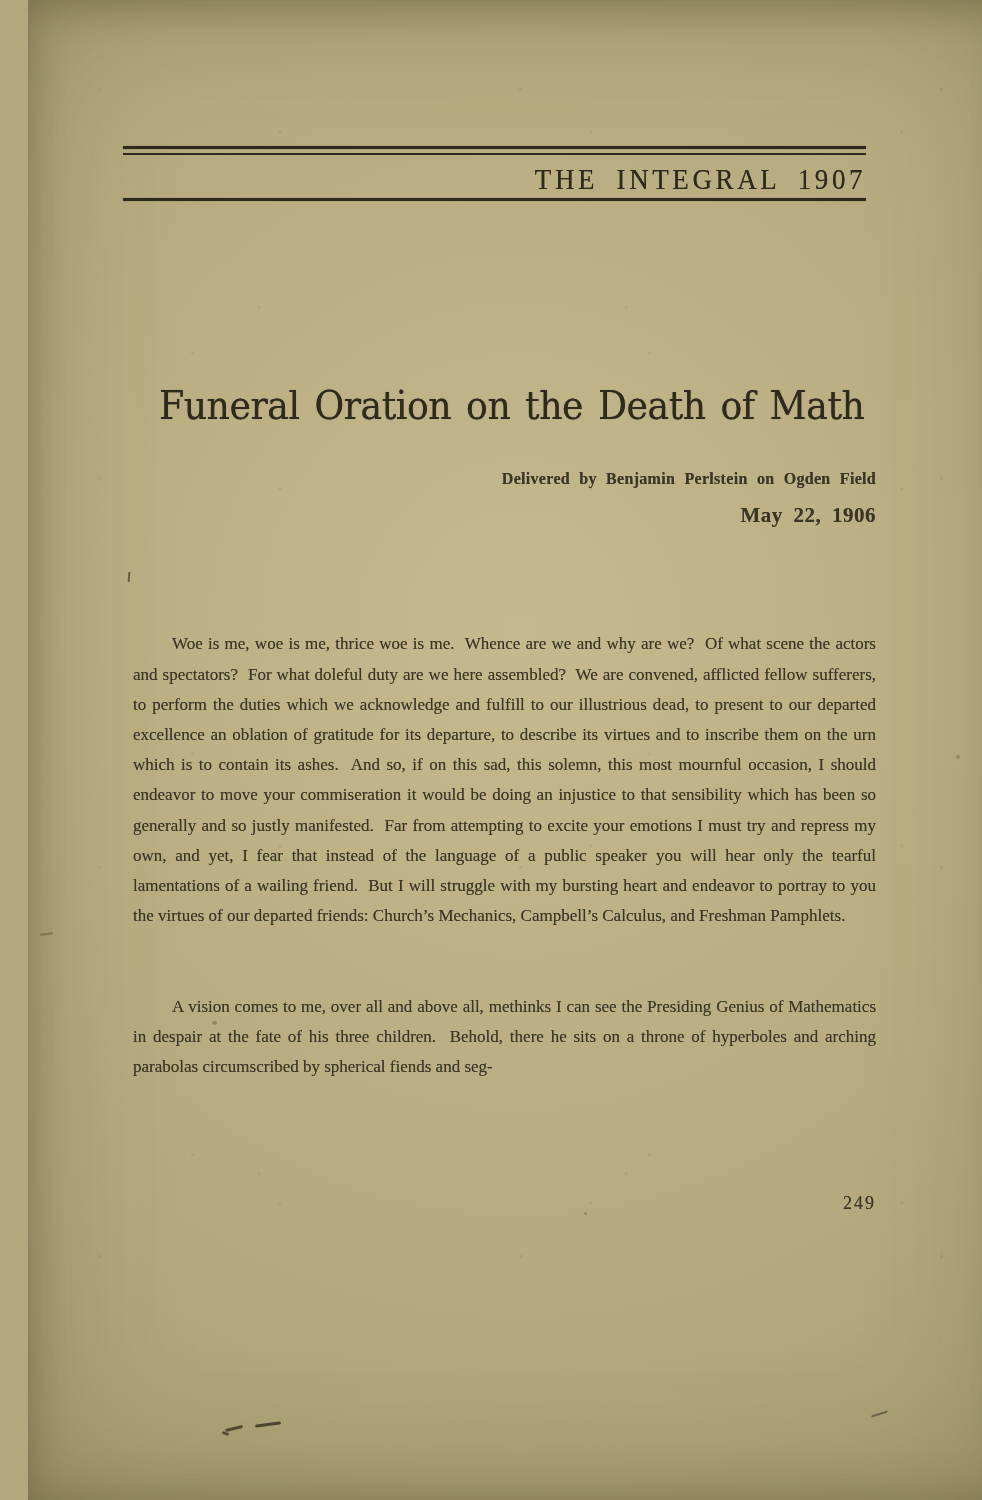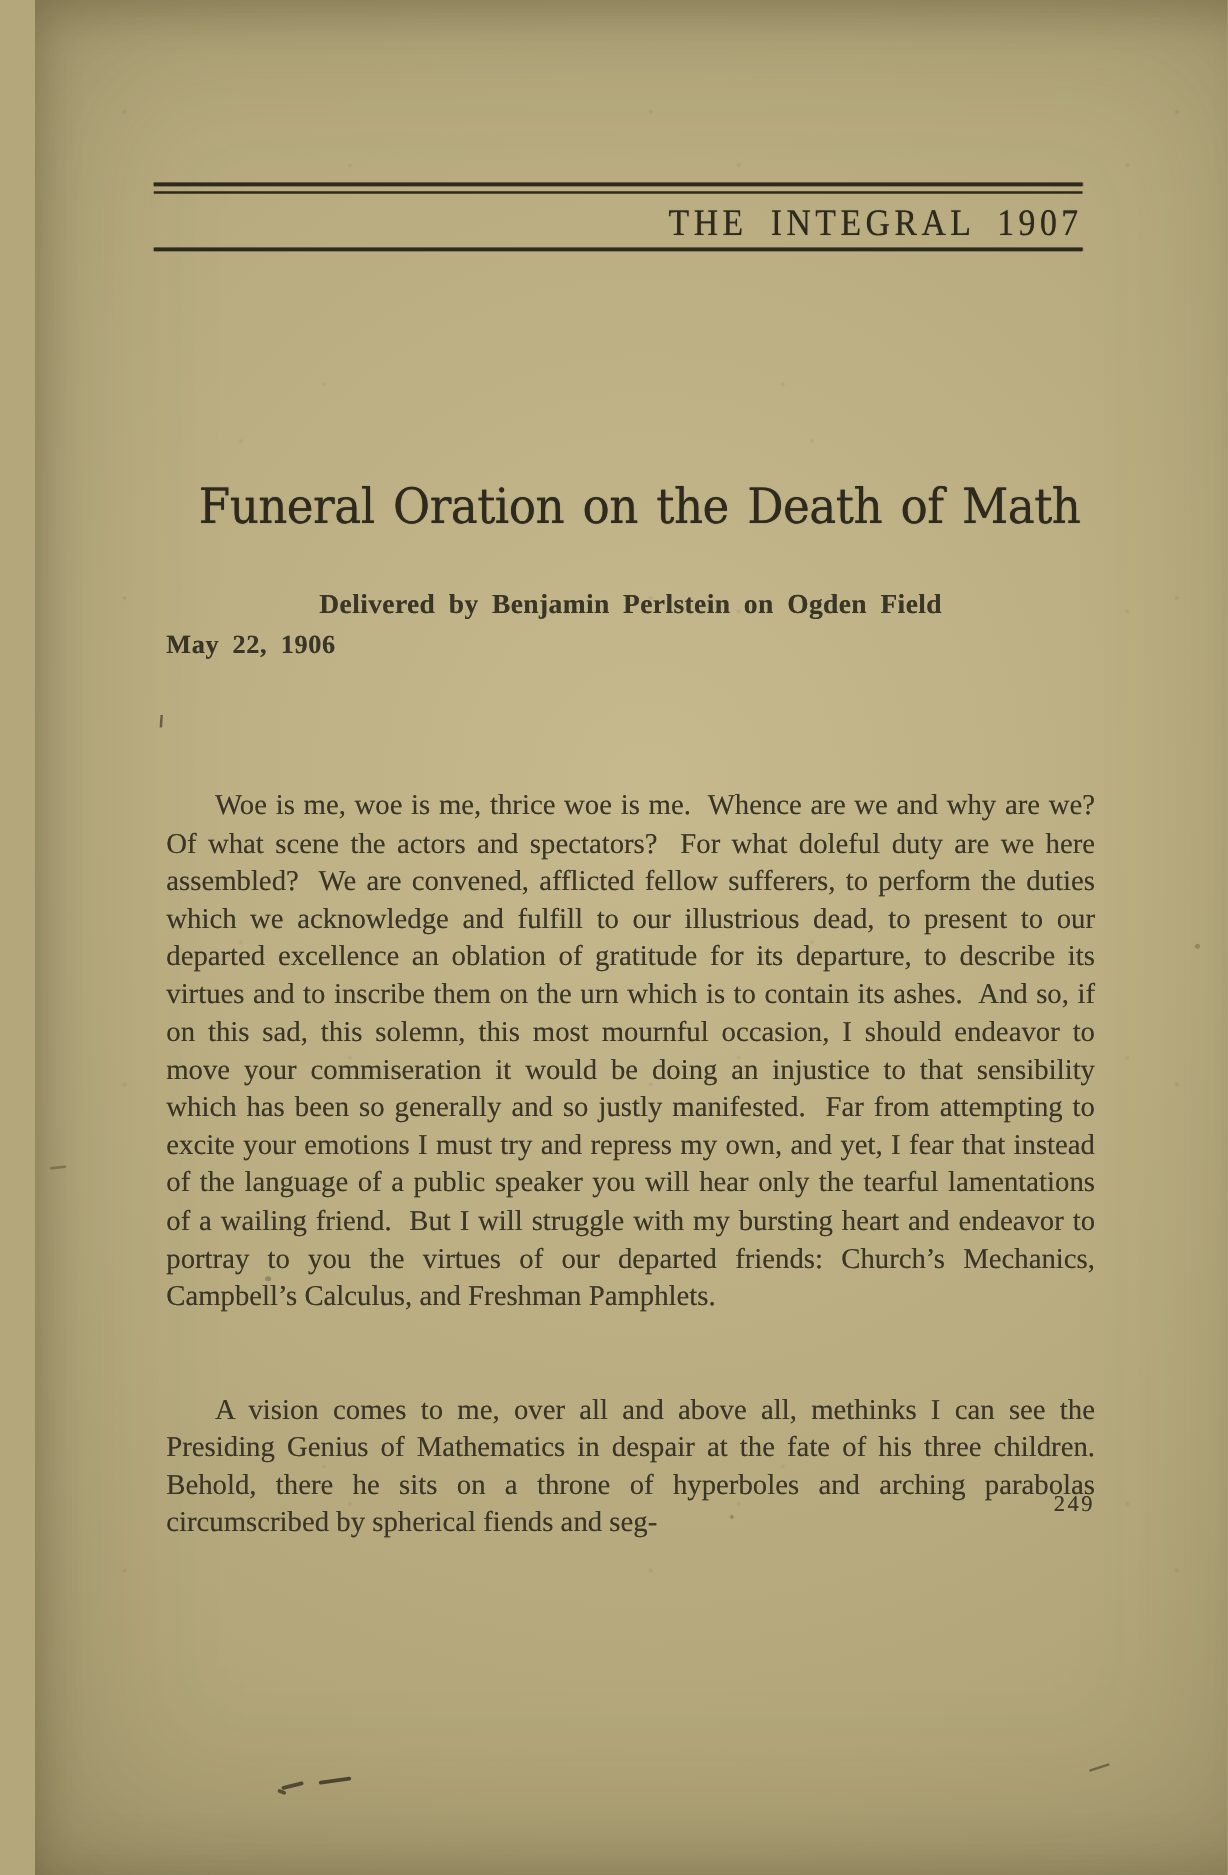--- a/index.html
+++ b/index.html
@@ -58,34 +58,34 @@
     font-family:"DejaVu Serif","Liberation Serif",serif;
     font-weight:400;font-size:39px;line-height:46px;
     text-align:center;word-spacing:4px;letter-spacing:-.5px;
     color:var(--ink-strong);
     transform:scaleX(.93);transform-origin:center;
     text-shadow:0 0 .7px rgba(46,42,29,.8);
     white-space:nowrap;
   }
   .byline{
     position:absolute;top:470px;left:105px;width:743px;
-    font-weight:700;font-size:22px;text-align:center;
+    font-weight:700;font-size:16px;text-align:right;
     word-spacing:5px;letter-spacing:.3px;color:var(--ink);
     text-shadow:0 0 .5px rgba(58,53,38,.6);
   }
   .dateline{
     position:absolute;top:503px;left:105px;width:743px;
-    font-weight:700;font-size:21px;text-align:left;
+    font-weight:700;font-size:21px;text-align:right;
     word-spacing:5px;letter-spacing:.5px;color:var(--ink);
     text-shadow:0 0 .5px rgba(58,53,38,.6);
   }
   
   .bodytext{
     position:absolute;top:569px;left:105px;width:743px;
-    font-size:23px;line-height:30.2px;
+    font-size:17px;line-height:30.2px;
     color:var(--ink);
     text-align:justify;
     white-space:pre-wrap;
     text-shadow:0 0 .5px rgba(58,53,38,.55);
   }
   .par{text-indent:39px;}
   .folio{
     position:absolute;top:1193px;left:105px;width:743px;
     font-size:18px;letter-spacing:2px;text-align:right;
     color:var(--ink);text-shadow:0 0 .5px rgba(58,53,38,.6);

